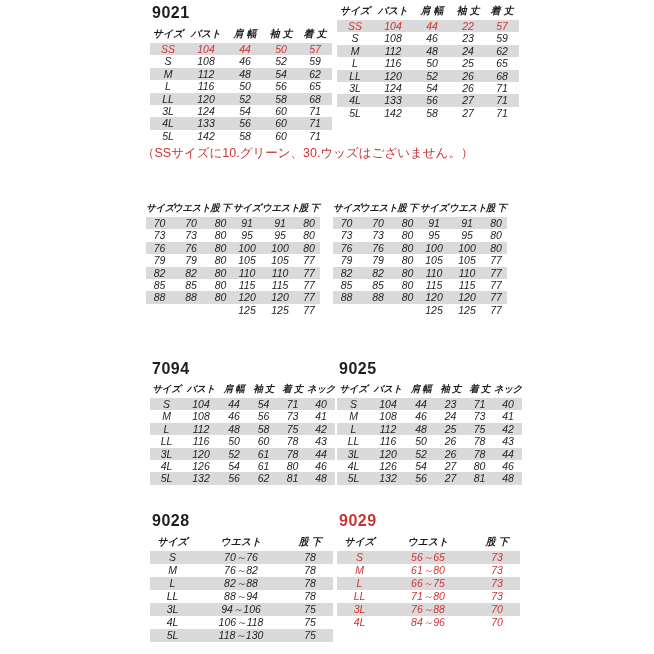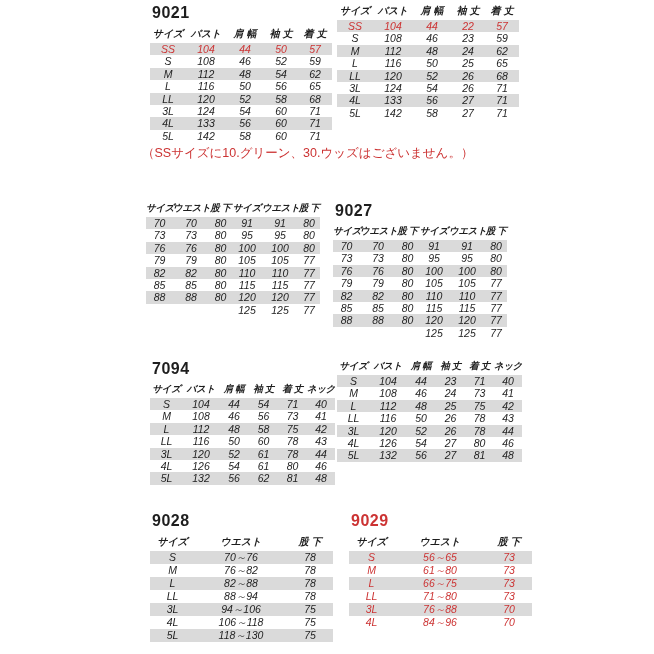--- a/index.html
+++ b/index.html
@@ -60,21 +60,21 @@
   .g-bot td{height:13px;line-height:13px;}
 
   
   .p-9021{left:150px;top:4px;}
   .p-9022{left:337px;top:4px;}
   .p-9026{left:146px;top:202px;}
   .p-9027{left:333px;top:202px;}
   .p-9023{left:150px;top:360px;}
   .p-9025{left:337px;top:360px;}
   .p-9028{left:150px;top:512px;}
-  .p-9029{left:337px;top:512px;margin-left:12px;}
+  .p-9029{left:337px;top:512px;}
 
   .note{
     position:absolute;left:142px;top:145px;
     font-size:12.5px;line-height:16.5px;color:var(--red);white-space:nowrap;
   }
 </style>
 </head>
 <body>
 
 <section class="tbl p-9021 g-top">
@@ -301,21 +301,20 @@
           <td></td>
           <td>125</td>
           <td>125</td>
           <td>77</td>
         </tr>
       </tbody>
     </table>
 </section>
 
 <section class="tbl p-9027 g-mid">
-  <h3 class="title">9027</h3>
   <table>
       <thead>
         <tr>
           <th>サイズ</th>
           <th>ウエスト</th>
           <th>股 下</th>
           <th>サイズ</th>
           <th>ウエスト</th>
           <th>股 下</th>
         </tr>
@@ -457,20 +456,21 @@
           <td>56</td>
           <td>62</td>
           <td>81</td>
           <td>48</td>
         </tr>
       </tbody>
     </table>
 </section>
 
 <section class="tbl p-9025 g-low">
+  <h3 class="title">9025</h3>
   <table>
       <thead>
         <tr>
           <th>サイズ</th>
           <th>バスト</th>
           <th>肩 幅</th>
           <th>袖 丈</th>
           <th>着 丈</th>
           <th>ネック</th>
         </tr>

